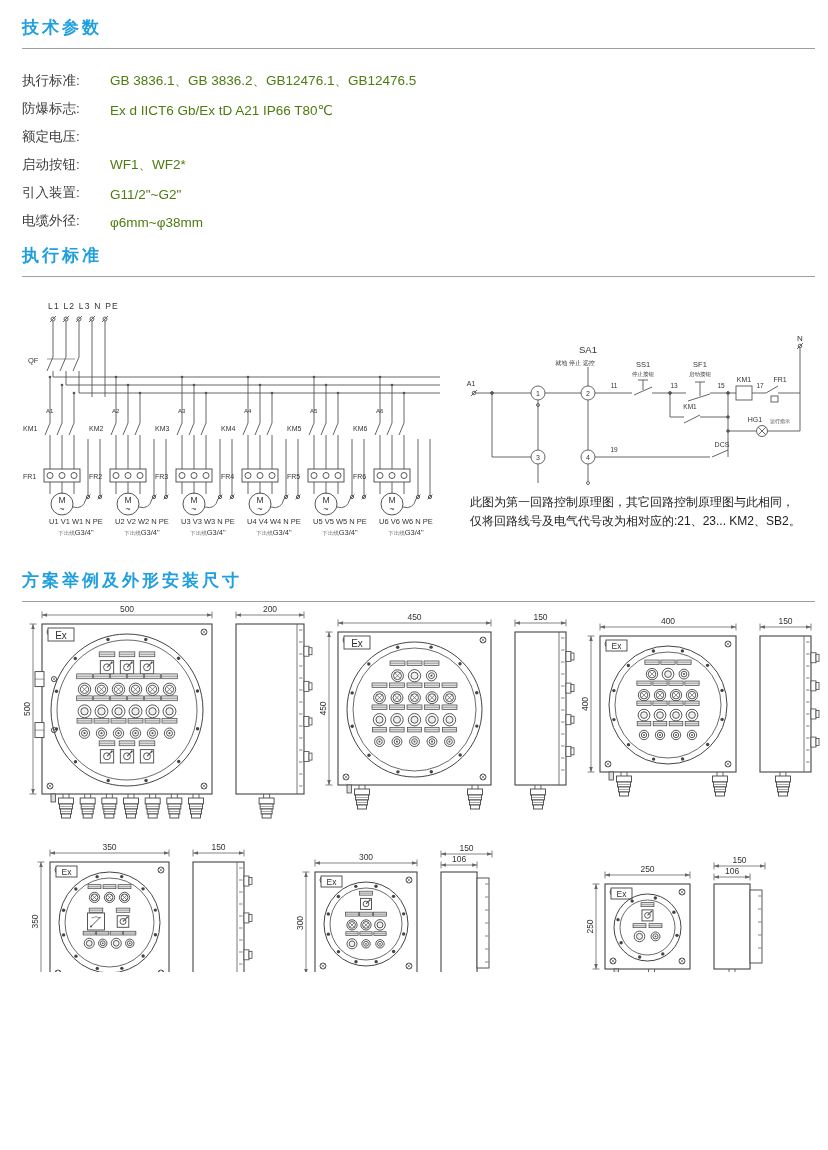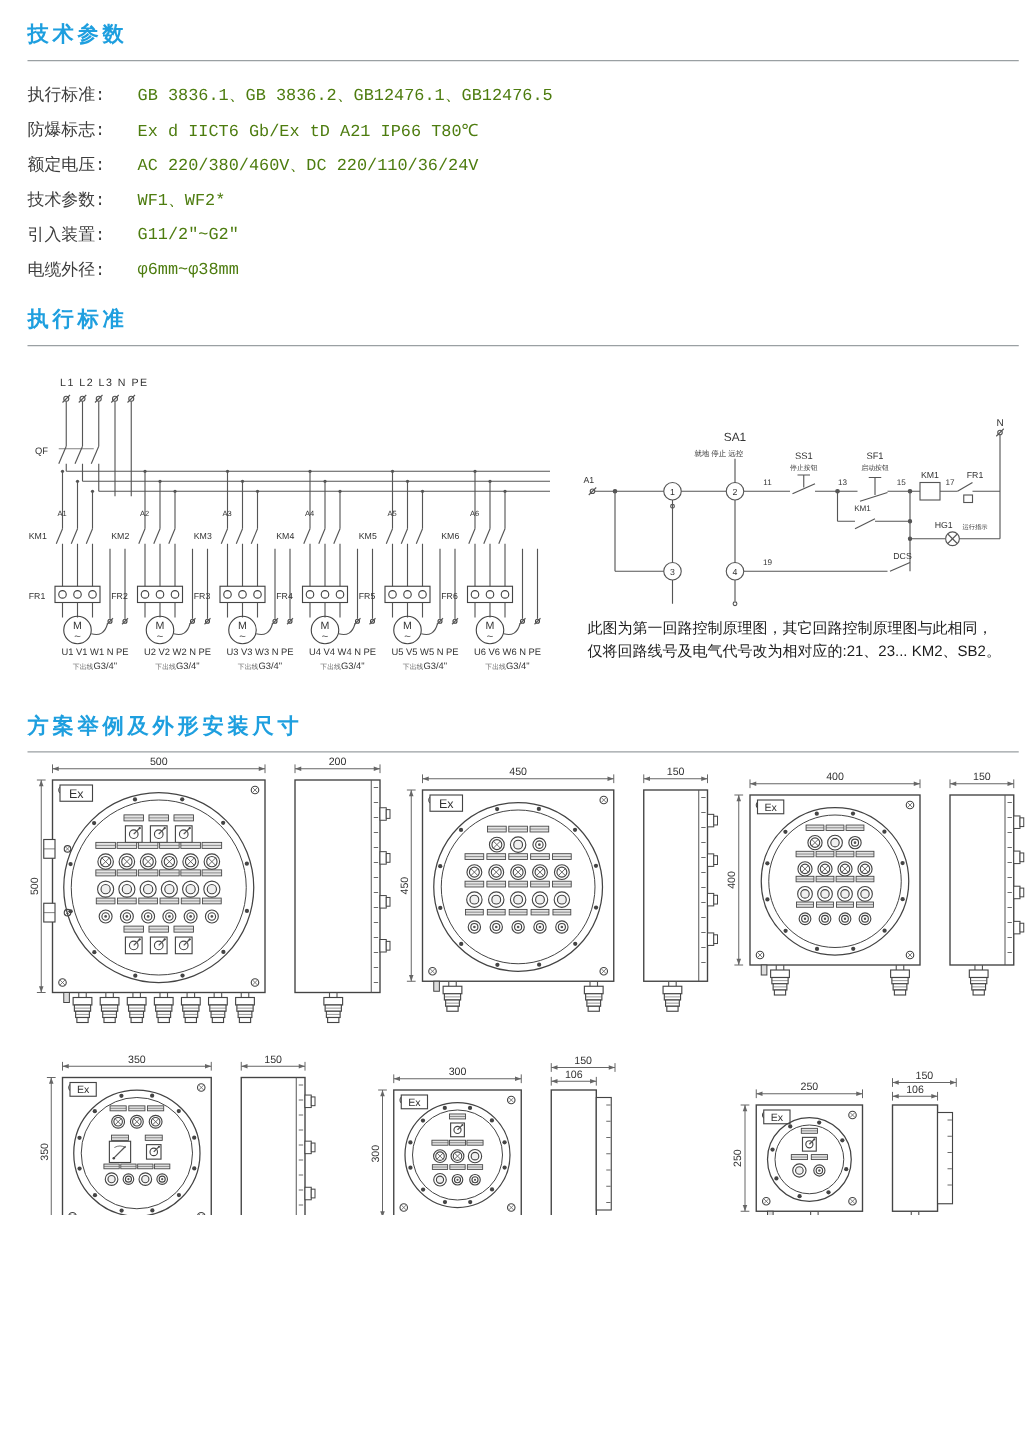--- a/index.html
+++ b/index.html
@@ -3,21 +3,21 @@
 <meta charset="utf-8">
 <style>
   html,body{margin:0;padding:0;background:#fff;}
   body{font-family:"Liberation Sans","DejaVu Sans",sans-serif;color:#222;}
   .page{position:relative;width:828px;height:972px;box-sizing:border-box;
         padding:16px 13px 12px 22px;background:#fff;overflow:hidden;}
   h2.sec-title{font-size:17px;font-weight:bold;color:#1e9fdf;letter-spacing:3px;
         margin:0;padding:0 0 9px 0;border-bottom:1px solid #9aa0a3;}
   .sec{margin:0 0 14px 0;}
   .specs{margin-top:13px;}
-  .spec-row{display:flex;align-items:center;height:28px;font-size:13.5px;font-family:Liberation Mono, monospace;}
+  .spec-row{display:flex;align-items:flex-end;height:28px;font-size:13.5px;}
   .spec-label{width:88px;color:#3d3d3d;flex:none;}
   .spec-value{color:#4d7c0f;}
   .schem-wrap{position:relative;height:258px;margin-top:20px;}
   .schem-note{position:absolute;left:448px;top:196px;width:362px;
         font-size:12px;line-height:19px;color:#1c1c1c;}
   .drawings-row{position:relative;}
   .row1{height:238px;}
   .row2{height:182px;}
   .draw{position:absolute;}
   .footnote{font-size:12px;color:#333;margin-top:6px;letter-spacing:1px;text-decoration:underline;}
@@ -34,24 +34,23 @@
         <div class="spec-row">
           <span class="spec-label">执行标准:</span>
           <span class="spec-value">GB 3836.1、GB 3836.2、GB12476.1、GB12476.5</span>
         </div>
         <div class="spec-row">
           <span class="spec-label">防爆标志:</span>
           <span class="spec-value">Ex d IICT6 Gb/Ex tD A21 IP66 T80℃</span>
         </div>
         <div class="spec-row">
           <span class="spec-label">额定电压:</span>
-          <span class="spec-value">AC 220/380/460V、DC 220/110/36/24V</span>
         </div>
         <div class="spec-row">
-          <span class="spec-label">技术参数:</span>
+          <span class="spec-label">启动按钮:</span>
           <span class="spec-value">WF1、WF2*</span>
         </div>
         <div class="spec-row">
           <span class="spec-label">引入装置:</span>
           <span class="spec-value">G11/2"~G2"</span>
         </div>
         <div class="spec-row">
           <span class="spec-label">电缆外径:</span>
           <span class="spec-value">φ6mm~φ38mm</span>
         </div>

